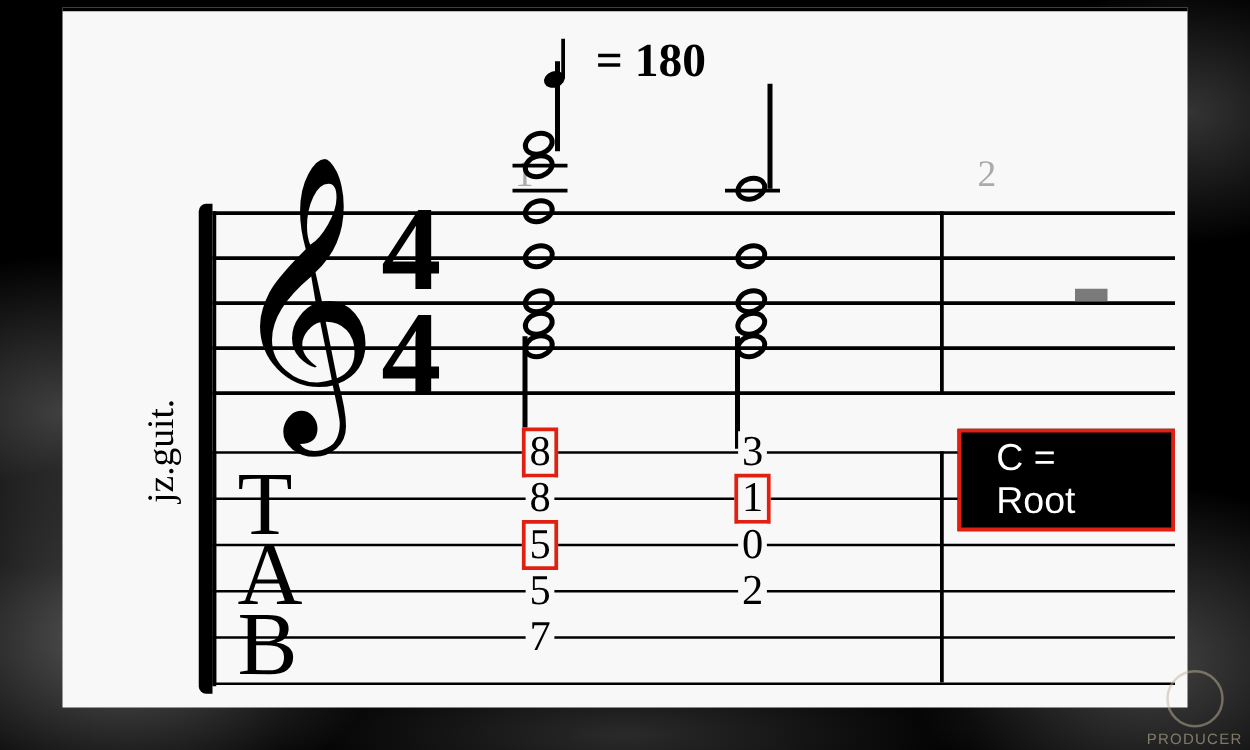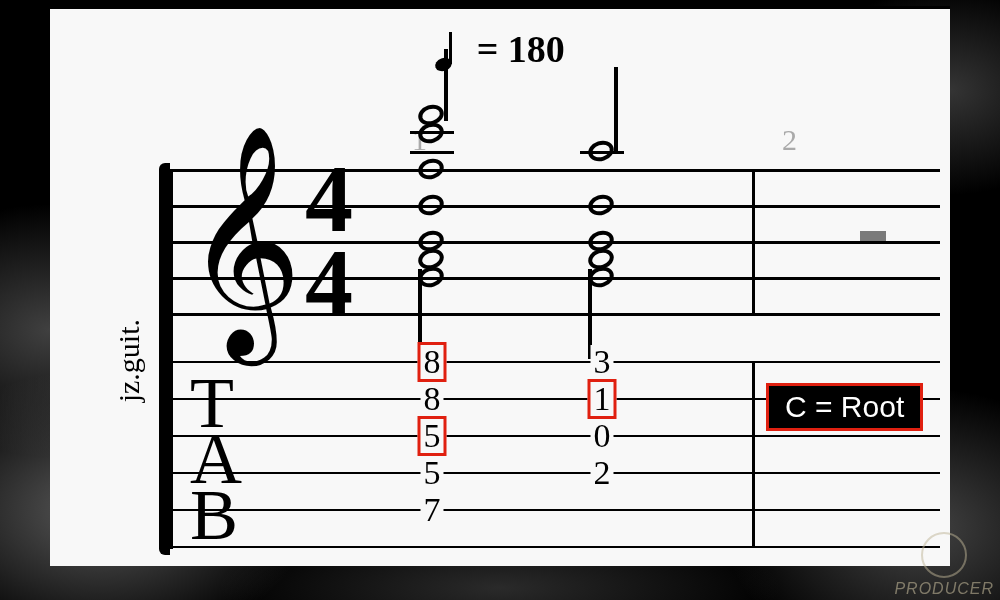--- a/index.html
+++ b/index.html
@@ -211,34 +211,32 @@
 .fret.boxed {
   border: 3px solid #e02010;
 }
 
 .rootbox {
   position: absolute;
   background: #000;
   color: #fff;
   border: 3px solid #e02010;
   font-size: 30px;
-  padding: 4px 16px;
+  padding: 4px 28px;
   font-family: Arial, sans-serif;
-  margin-top: 40px;
 }
 
 .watermark {
   position:absolute;
   right:6px; bottom:2px;
-  font-size:16px;
+  font-size:12px;
   color:rgba(190,180,150,0.6);
   font-family: Arial, sans-serif;
   letter-spacing:1px;
   text-align:left;
-  font-style:italic;
 }
 .watermark .wcirc{
   width:46px;height:46px;border:2px solid rgba(190,180,150,0.5);
   border-radius:50%;margin:0 auto 2px;
 }
 </style>
 </head>
 <body>
 
 <div class="smoke-bg"></div>

